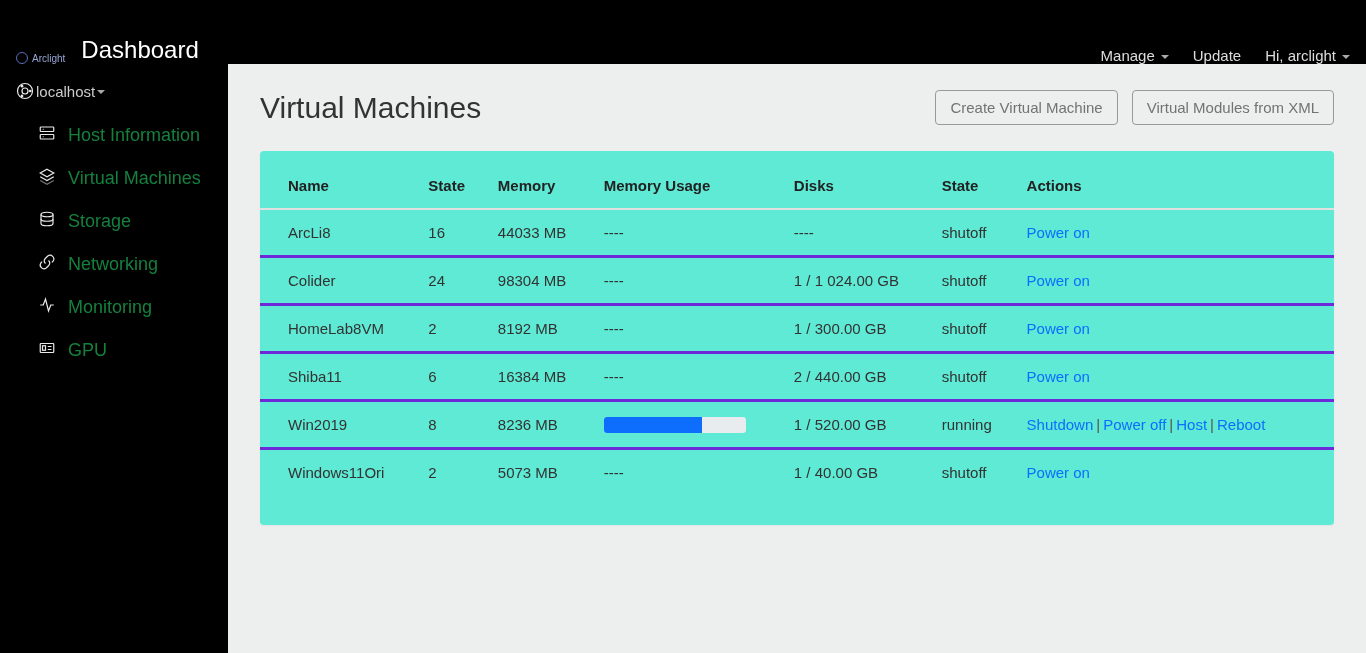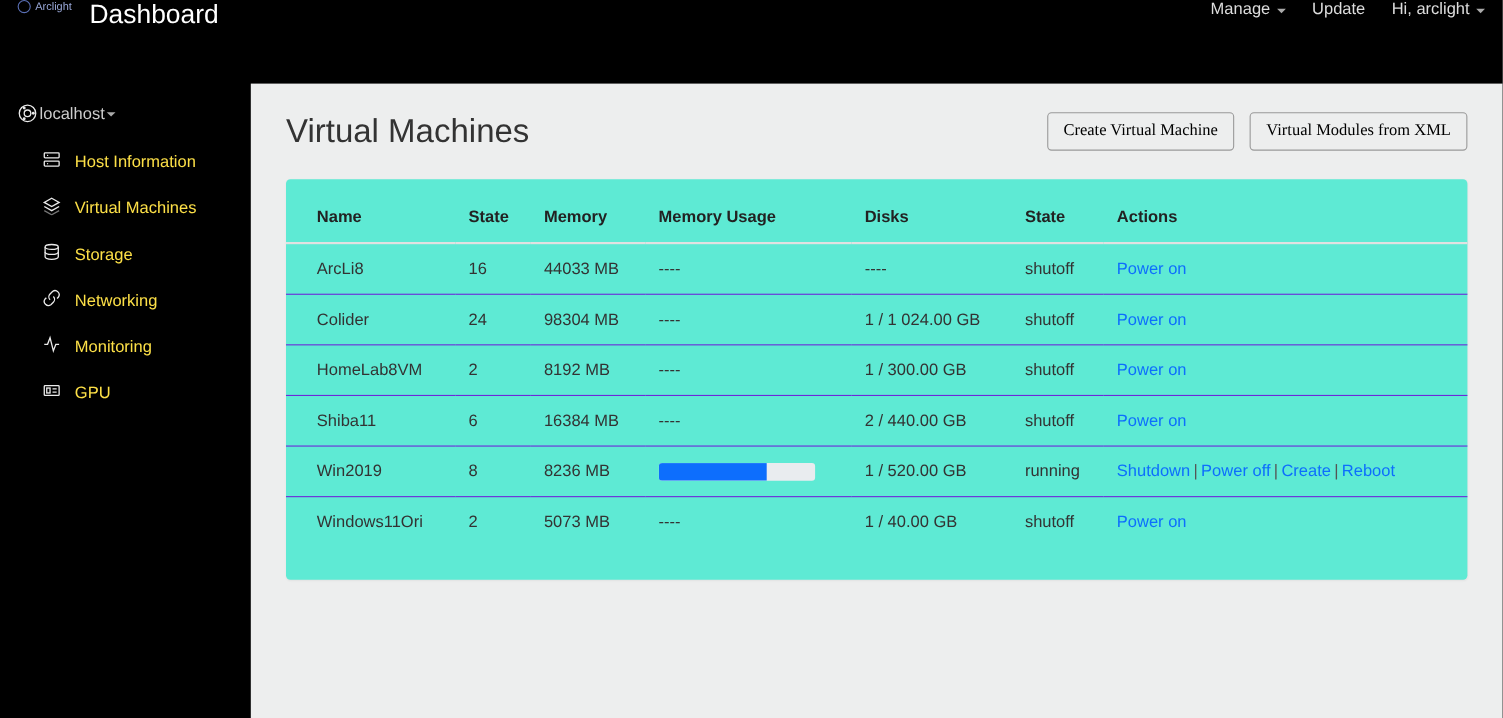--- a/index.html
+++ b/index.html
@@ -6,23 +6,23 @@
 body {
   font-family: "Segoe UI", "Helvetica Neue", Arial, sans-serif;
   font-weight: 300;
   background: #000;
   color: #fff;
   width: 1366px;
   height: 653px;
   overflow: hidden;
 }
 .topbar {
-  height: 76px;
+  height: 64px;
   display: flex;
-  align-items: flex-start;
+  align-items: flex-end;
   padding: 0 16px;
   background: #000;
 }
 .brand-logo {
   font-size: 10px;
   color: #98a6d6;
   margin-right: 16px;
   display:flex; align-items:center; gap:4px;
 }
 .brand-logo::before{
@@ -31,34 +31,34 @@
 }
 .page-title { font-size: 24px; font-weight: 300; color:#fff; }
 .topnav { margin-left:auto; display:flex; gap:24px; align-items:center; font-size:15px; color:#ddd;}
 .topnav-item { cursor:pointer; display:flex; align-items:center; gap:6px; font-weight:300;}
 .caret-down { display:inline-block; border-top:4px solid #aaa; border-left:4px solid transparent; border-right:4px solid transparent; margin-top:2px;}
 .layout { display:flex; height:595px; }
 .sidebar { width:228px; background:#000; padding-top:12px; }
 .host-row { display:flex; align-items:center; gap:2px; padding:6px 32px 14px 16px; color:#ccc; font-size:15px;}
 .host-row .ubuntu-icon{ width:18px; height:18px; }
 .nav-list { list-style:none; }
-.nav-item { display:flex; align-items:center; gap:12px; padding:10px 12px 10px 38px; color:#fde047; font-size:15px; cursor:pointer; font-weight:300;}
+.nav-item { display:flex; align-items:center; gap:12px; padding:10px 12px 10px 38px; color:#15803d; font-size:18px; cursor:pointer; font-weight:300;}
 .nav-item svg { width:18px; height:18px; flex-shrink:0; }
 .main { flex:1; background:#edeeee; color:#333; padding:26px 32px; overflow:auto;}
 .main-header { display:flex; align-items:center; margin-bottom:26px; }
 .main-title { font-size:30px; font-weight:300; color:#333; }
 .main-actions { margin-left:auto; display:flex; gap:14px; }
-.btn-outline { border:1px solid #999; background:transparent; color:#000000; font-size:15px; padding:8px 14px; border-radius:4px; cursor:pointer; font-family:Liberation Serif, serif; font-weight:300;}
+.btn-outline { border:1px solid #999; background:transparent; color:#737373; font-size:15px; padding:8px 14px; border-radius:4px; cursor:pointer; font-family:Liberation Sans, sans-serif; font-weight:300;}
 .card { background:#5eead4; border-radius:4px; box-shadow:0 1px 2px rgba(0,0,0,.05); padding:12px 0 30px; }
 table { width:100%; border-collapse:collapse; }
 th, td { text-align:left; padding:14px 12px; font-size:15px; }
 th { font-weight:600; color:#222; border-bottom:2px solid #e1e1e1;}
 th:first-child, td:first-child{ padding-left:28px;}
 th:last-child, td:last-child{ padding-right:28px;}
-tbody tr { border-bottom:1px solid #6d28d9; }
+tbody tr { border-bottom:3px solid #6d28d9; }
 tbody tr:last-child{ border-bottom:none;}
 td { color:#333; font-weight:300;}
 .link { color:#0d6efd; cursor:pointer; }
 .sep { color:#555; padding:0 3px;}
 .progress { width:142px; height:16px; background:#e9ecef; border-radius:3px; overflow:hidden; }
 .progress-bar { height:100%; background:#0d6efd; }
 svg { stroke:#eaeaea; fill:none; stroke-width:1.6; }
 .ubuntu-icon circle.outer{stroke:#eaeaea;}
 </style>
 </head>
@@ -209,21 +209,21 @@
               <td>Win2019</td>
               <td>8</td>
               <td>8236 MB</td>
               <td>
                 <div class="progress">
                   <div class="progress-bar" style="width: 69%;"></div>
                 </div>
               </td>
               <td>1 / 520.00 GB</td>
               <td>running</td>
-              <td><span class="link">Shutdown</span><span class="sep">|</span><span class="link">Power off</span><span class="sep">|</span><span class="link">Create</span><span class="sep">|</span><span class="link">Reboot</span></td>
+              <td><span class="link">Shutdown</span><span class="sep">|</span><span class="link">Power off</span><span class="sep">|</span><span class="link">Host</span><span class="sep">|</span><span class="link">Reboot</span></td>
             </tr>
             <tr>
               <td>Windows11Ori</td>
               <td>2</td>
               <td>5073 MB</td>
               <td>----</td>
               <td>1 / 40.00 GB</td>
               <td>shutoff</td>
               <td><span class="link">Power on</span></td>
             </tr>

